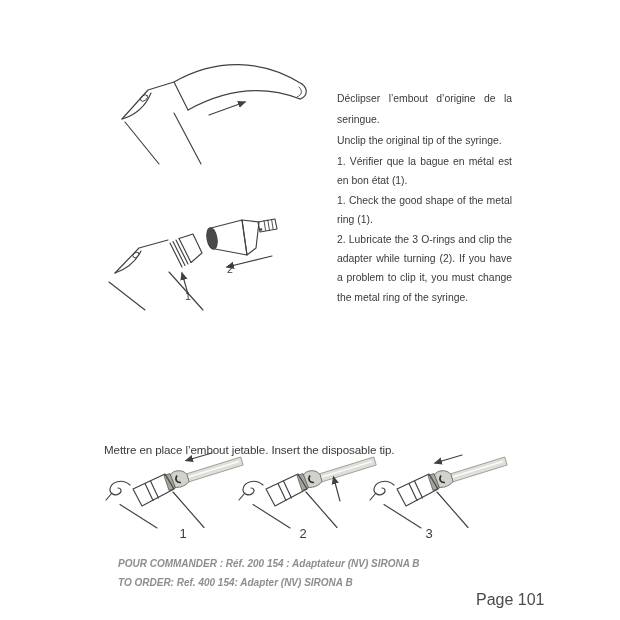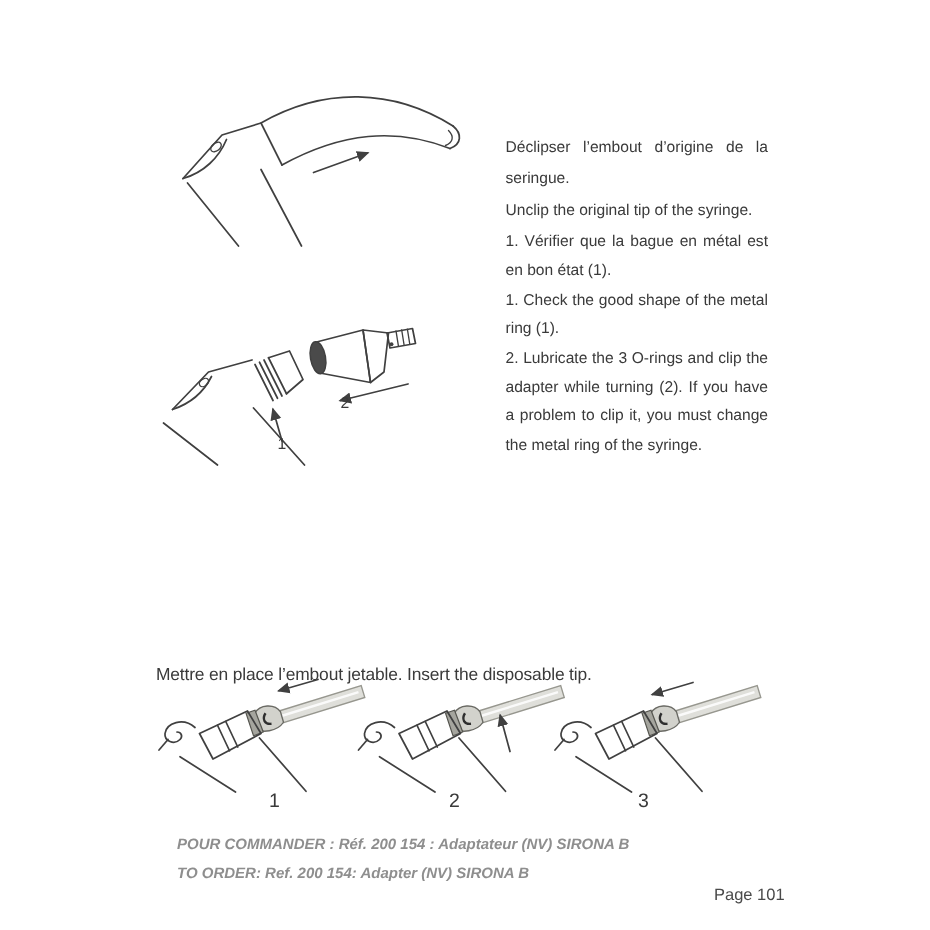--- a/index.html
+++ b/index.html
@@ -35,21 +35,21 @@
   .fig-num-3 { left:421px; }
 
   
   .footer {
     position:absolute; left:118px; top:555px;
     font-size:10px; line-height:18.8px;
     font-weight:bold; font-style:italic;
     color:#8e8e8e;
   }
 
-  .pagenum { position:absolute; left:462px; top:591px; font-size:11px; color:#4a4a4a;padding-left:14px; }
+  .pagenum { position:absolute; left:462px; top:591px; font-size:16px; color:#4a4a4a;padding-left:14px; }
 
   
   svg .ln   { fill:none; stroke:#404040; stroke-width:1.15; stroke-linecap:round; stroke-linejoin:round; }
   svg .thin { fill:none; stroke:#404040; stroke-width:0.9;  stroke-linecap:round; stroke-linejoin:round; }
 </style>
 </head>
 <body>
 
 <svg width="0" height="0" style="position:absolute" aria-hidden="true">
   <defs>
@@ -151,16 +151,16 @@
   <use href="#fig-syringe"></use>
   <line x1="94" y1="7" x2="67" y2="15" class="ln" marker-end="url(#ah)"></line>
 </svg>
 
 <div class="fig-num fig-num-1">1</div>
 <div class="fig-num fig-num-2">2</div>
 <div class="fig-num fig-num-3">3</div>
 
 <div class="footer">
   <p>POUR COMMANDER : Réf. 200 154 : Adaptateur (NV) SIRONA B</p>
-  <p>TO ORDER: Ref. 200 154: Adapter (NV) SIRONA B</p>
+  <p>TO ORDER: Ref. 400 154: Adapter (NV) SIRONA B</p>
 </div>
 
 <div class="pagenum">Page 101</div>
 
 </body></html>

